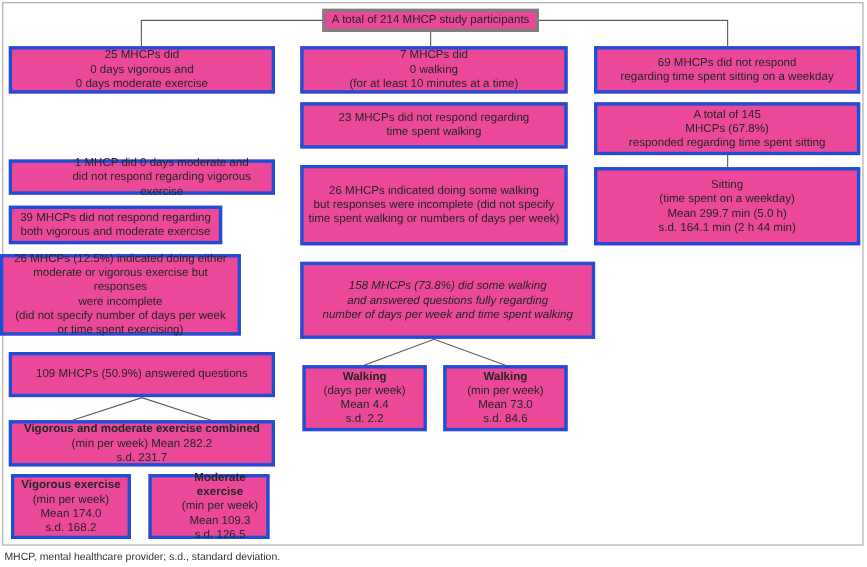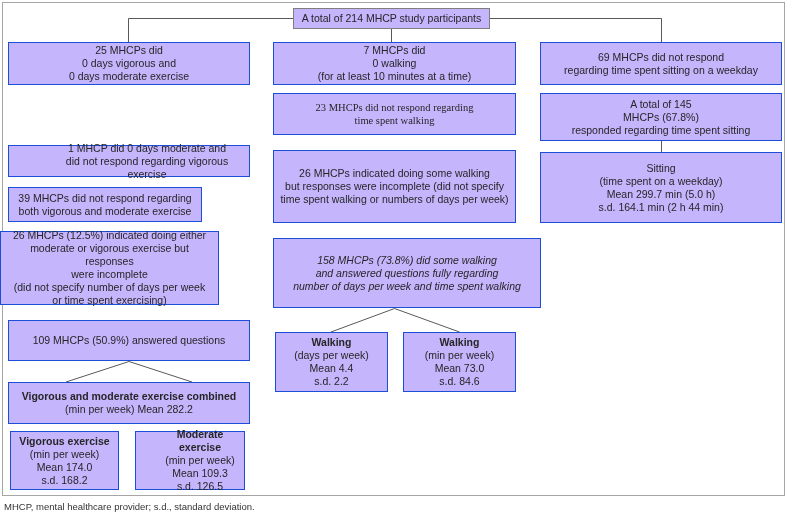--- a/index.html
+++ b/index.html
@@ -7,21 +7,21 @@
   body { font-family:"Liberation Sans","DejaVu Sans",sans-serif; }
   .canvas {
     position:relative; width:788px; height:515px; background:#ffffff; overflow:hidden;
   }
   .frame {
     position:absolute; left:2px; top:2px; width:783px; height:494px;
     border:1px solid #a6a6a6; background:transparent;
   }
   .connectors { position:absolute; left:0; top:0; width:788px; height:515px; }
   .box {
-    position:absolute; background:#c4b5fd; border:1px solid #1d4ed8;
+    position:absolute; background:#ec4899; border:3px solid #1d4ed8;
     display:flex; flex-direction:column; justify-content:center; align-items:center;
     text-align:center; font-size:10.5px; line-height:13px; color:#262626;
     padding:2px 4px;
   }
   .box.root { border-color:#7f7f7f; }
   .box .box-title { font-weight:bold; }
   .footnote {
     position:absolute; left:4px; top:501px; font-size:9.5px; color:#333333;
   }
   
@@ -29,21 +29,21 @@
   .b-l1 { left:8px; top:42px;  width:242px; height:43px; }
   .b-l2 { left:8px; top:93px;  width:242px; height:42px; }
   .b-l3 { left:8px; top:145px; width:242px; height:32px;padding-left:40px; }
   .b-l4 { left:8px; top:187px; width:194px; height:35px; }
   .b-l5 { left:0; top:231px; width:219px; height:74px; }
   .b-l6 { left:8px; top:320px; width:242px; height:41px; }
   .b-l7 { left:8px; top:382px; width:242px; height:42px; }
   .b-l8a { left:10px;  top:431px; width:109px; height:59px; }
   .b-l8b { left:135px; top:431px; width:110px; height:59px;padding-left:24px; }
   .b-m1 { left:273px; top:42px;  width:243px; height:43px;text-align:right; }
-  .b-m2 { left:273px; top:93px;  width:243px; height:42px;font-family:Liberation Serif, serif; }
+  .b-m2 { left:273px; top:93px;  width:243px; height:42px; }
   .b-m3 { left:273px; top:150px; width:243px; height:73px; }
   .b-m4 { left:273px; top:238px; width:268px; height:70px;font-style:italic; }
   .b-m5a { left:275px; top:332px; width:113px; height:60px; }
   .b-m5b { left:403px; top:332px; width:113px; height:60px; }
   .b-r1 { left:540px; top:42px;  width:242px; height:43px; }
   .b-r2 { left:540px; top:93px;  width:242px; height:48px; }
   .b-r3 { left:540px; top:152px; width:242px; height:71px; }
 </style>
 </head>
 <body>
@@ -85,20 +85,21 @@
       <div>(did not specify number of days per week</div>
       <div>or time spent exercising)</div>
     </div>
   <div class="box b-l6">
       <div>109 MHCPs (50.9%) answered questions</div>
     </div>
   <div class="box b-l7">
     <div class="box-title">Vigorous and moderate exercise combined</div>
     <div>
         <div>(min per week) Mean 282.2</div>
+        <div>s.d. 231.7</div>
       </div>
   </div>
   <div class="box b-l8a">
     <div class="box-title">Vigorous exercise</div>
     <div>
         <div>(min per week)</div>
         <div>Mean 174.0</div>
         <div>s.d. 168.2</div>
       </div>
   </div>

